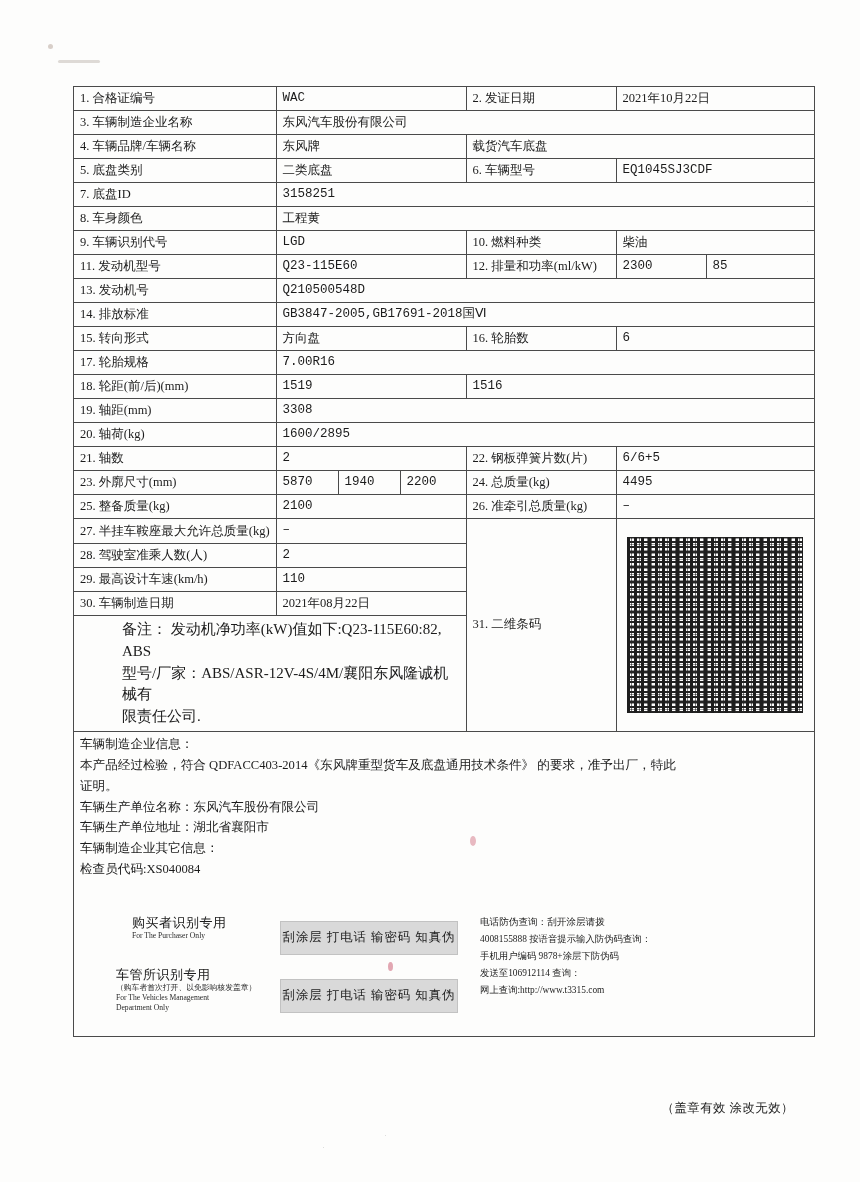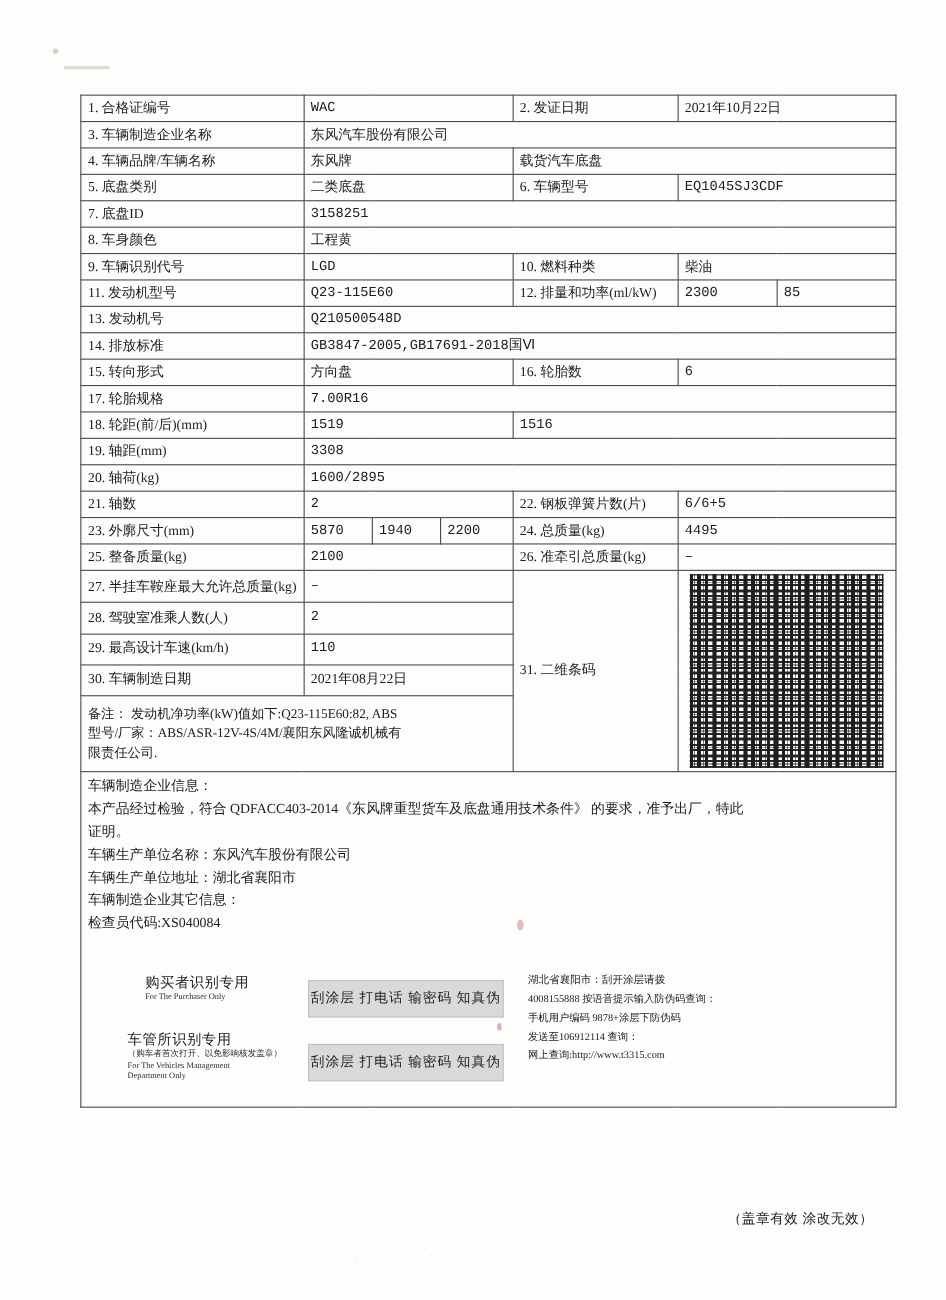--- a/index.html
+++ b/index.html
@@ -38,21 +38,21 @@
     vertical-align: middle;
     line-height: 1.25;
     height: 24px;
     font-size: 12.5px;
   }
   .lbl { white-space: nowrap; }
   .val { font-family: "Liberation Mono", monospace; font-size: 11.6px; }
   .valcn { font-family: "Liberation Serif", serif; font-size: 12.5px; }
   .tall { height: 60px; }
   .note-cell { height: 100px; vertical-align: top; padding-top: 5px; }
-  .note-cell div { line-height: 1.45; font-size: 12px; }
+  .note-cell div { line-height: 1.45; font-size: 15px; margin-left: 42px; }
   .qr-label { vertical-align: middle; }
   .qr-cell { text-align: center; vertical-align: middle; padding: 4px; }
 
   .qr {
     width: 176px; height: 176px;
     margin: 0 auto;
     background-color: #ffffff;
     background-image:
       repeating-linear-gradient(90deg, #111 0 3px, transparent 3px 7px),
       repeating-linear-gradient(0deg, #1a1a1a 0 2px, transparent 2px 5px),
@@ -289,21 +289,21 @@
             <div class="stamp-title">车管所识别专用</div>
             <div class="stamp-sub-cn">（购车者首次打开、以免影响核发盖章）</div>
             <div class="stamp-sub">For The Vehicles Management</div>
             <div class="stamp-sub">Department Only</div>
           </div>
           <div class="stamp-block" style="left:200px; top:66px;">
             <div class="scratch">刮涂层 打电话 输密码 知真伪</div>
           </div>
 
           <div class="anti-col">
-            <p class="first">湖北省襄阳市：刮开涂层请拨</p>
+            <p class="first">电话防伪查询：刮开涂层请拨</p>
             <p>4008155888 按语音提示输入防伪码查询：</p>
             <p>手机用户编码 9878+涂层下防伪码</p>
             <p>发送至106912114 查询：</p>
             <p>网上查询:http://www.t3315.com</p>
           </div>
         </div>
       </td>
     </tr>
   </tbody>
     </table>

